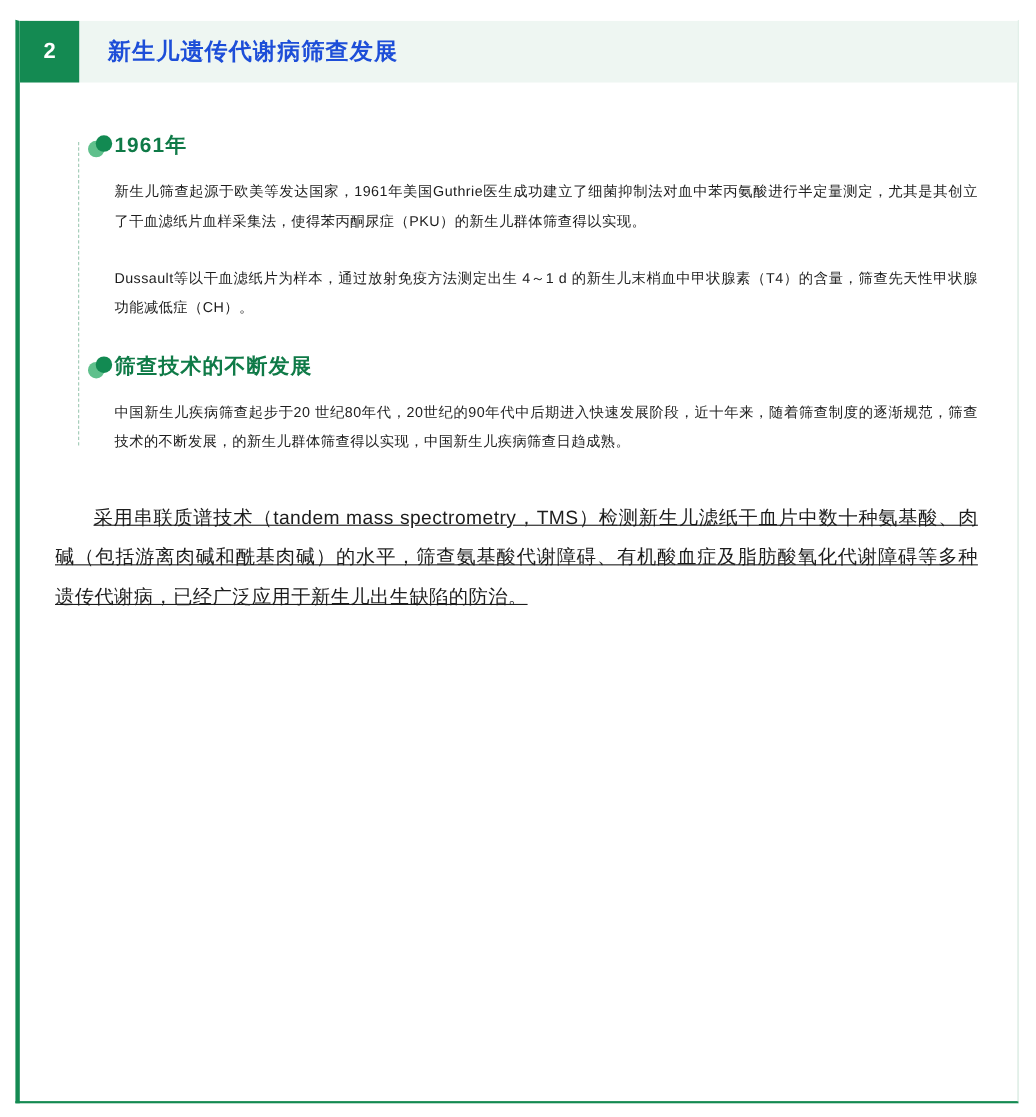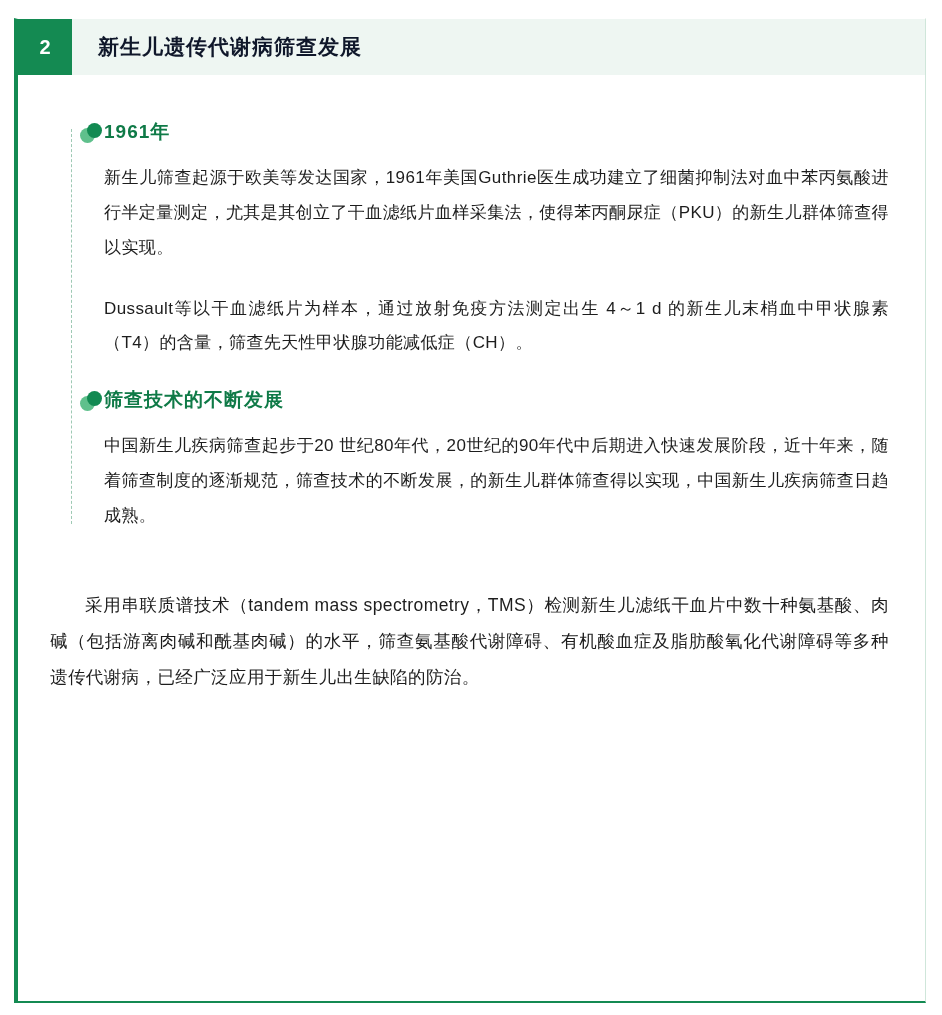--- a/index.html
+++ b/index.html
@@ -49,21 +49,21 @@
     align-items: center;
     justify-content: center;
     flex: 0 0 54px;
   }
   .header-title {
     display: flex;
     align-items: center;
     padding-left: 26px;
     font-size: 21px;
     font-weight: bold;
-    color: #0f172a;
+    color: #1d4ed8;
     letter-spacing: 1px;
   }
   
   .content {
     position: relative;
     padding: 0 30px 0 28px;
   }
   .timeline {
     position: relative;
     margin-top: 44px;
@@ -116,35 +116,36 @@
   .tl-title {
     font-size: 19px;
     font-weight: bold;
     color: #0f7a47;
     letter-spacing: 1px;
   }
   .tl-body {
     margin-top: 12px;
     padding-left: 36px;
     padding-right: 6px;
-    font-size: 17px;
+    font-size: 13px;
     line-height: 2.05;
     color: #1d1d1d;
     text-align: justify;
     letter-spacing: 0.4px;
   }
   .closing {
-    margin-top: 54px;
+    margin-top: 38px;
     padding: 0 6px 0 4px;
     font-size: 17.5px;
     line-height: 2.05;
     color: #1d1d1d;
     text-align: justify;
     text-indent: 2em;
     letter-spacing: 0.4px;
+    text-decoration: underline;
   }
 </style>
 </head>
 <body>
 
 <div class="page">
   <div class="frame">
 
     <div class="header">
       <div class="header-num">2</div>

